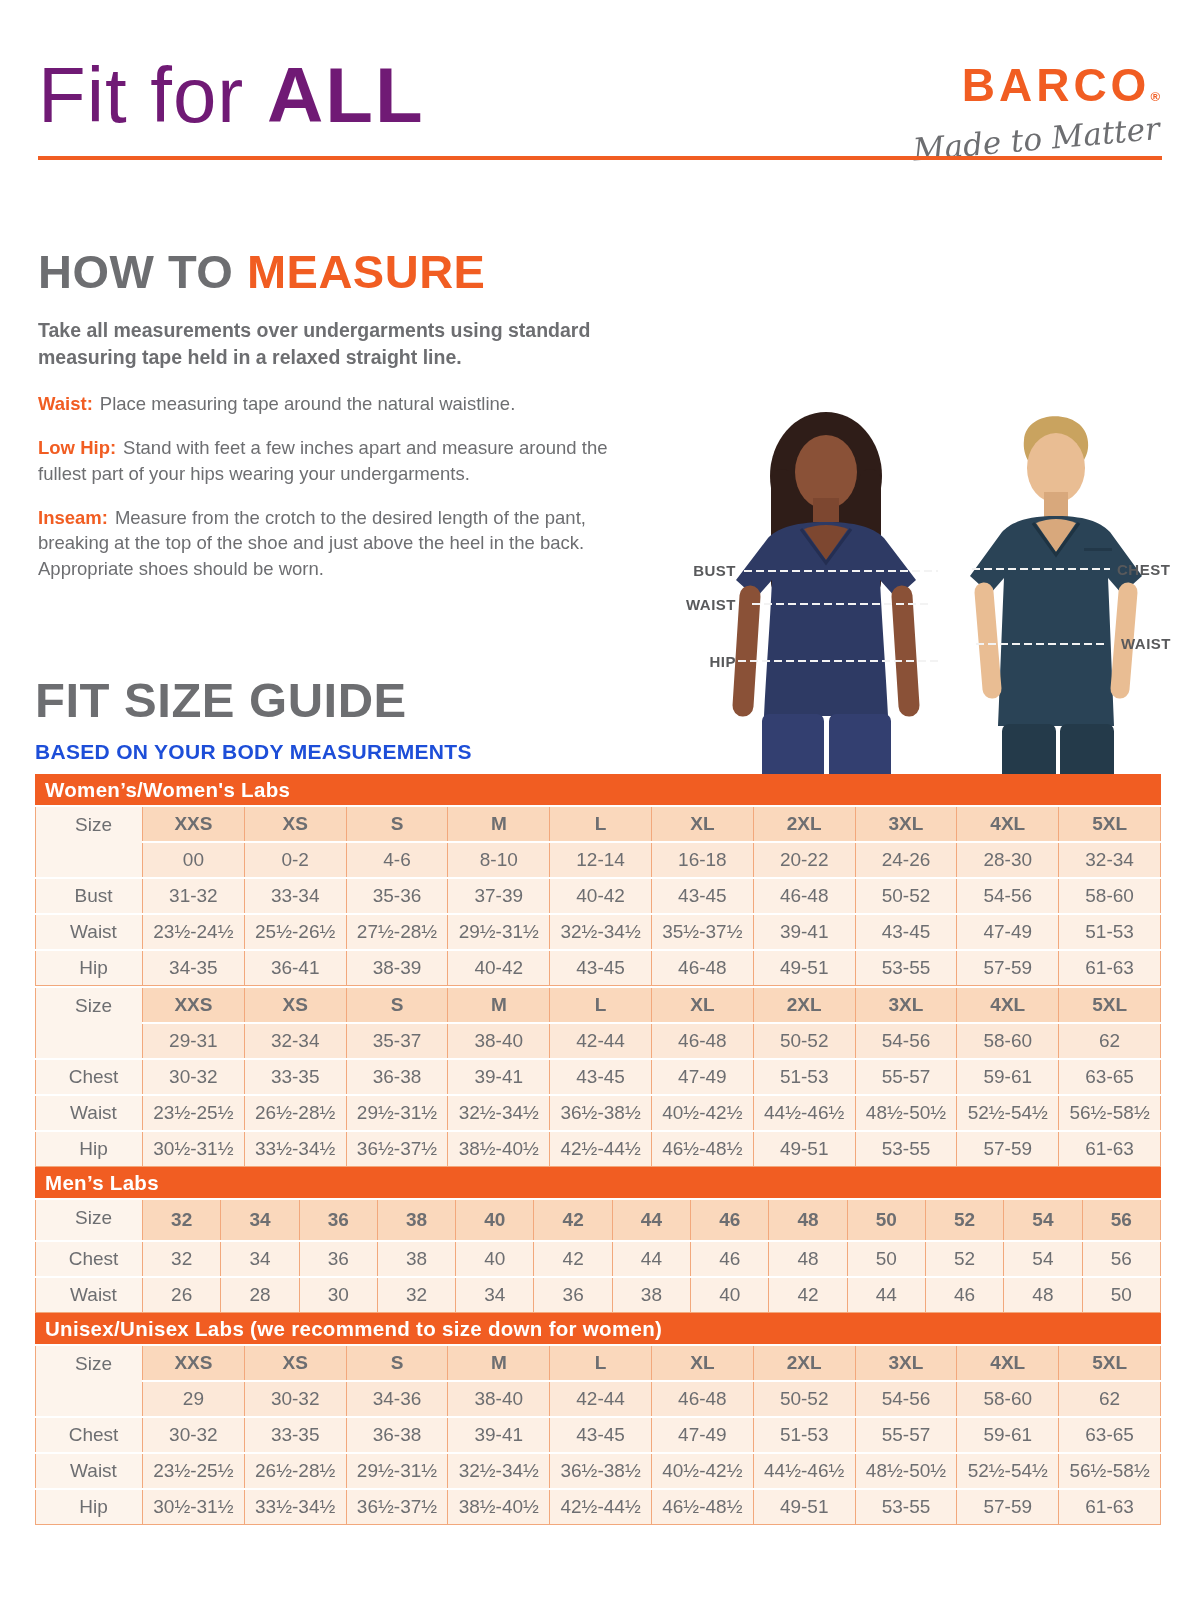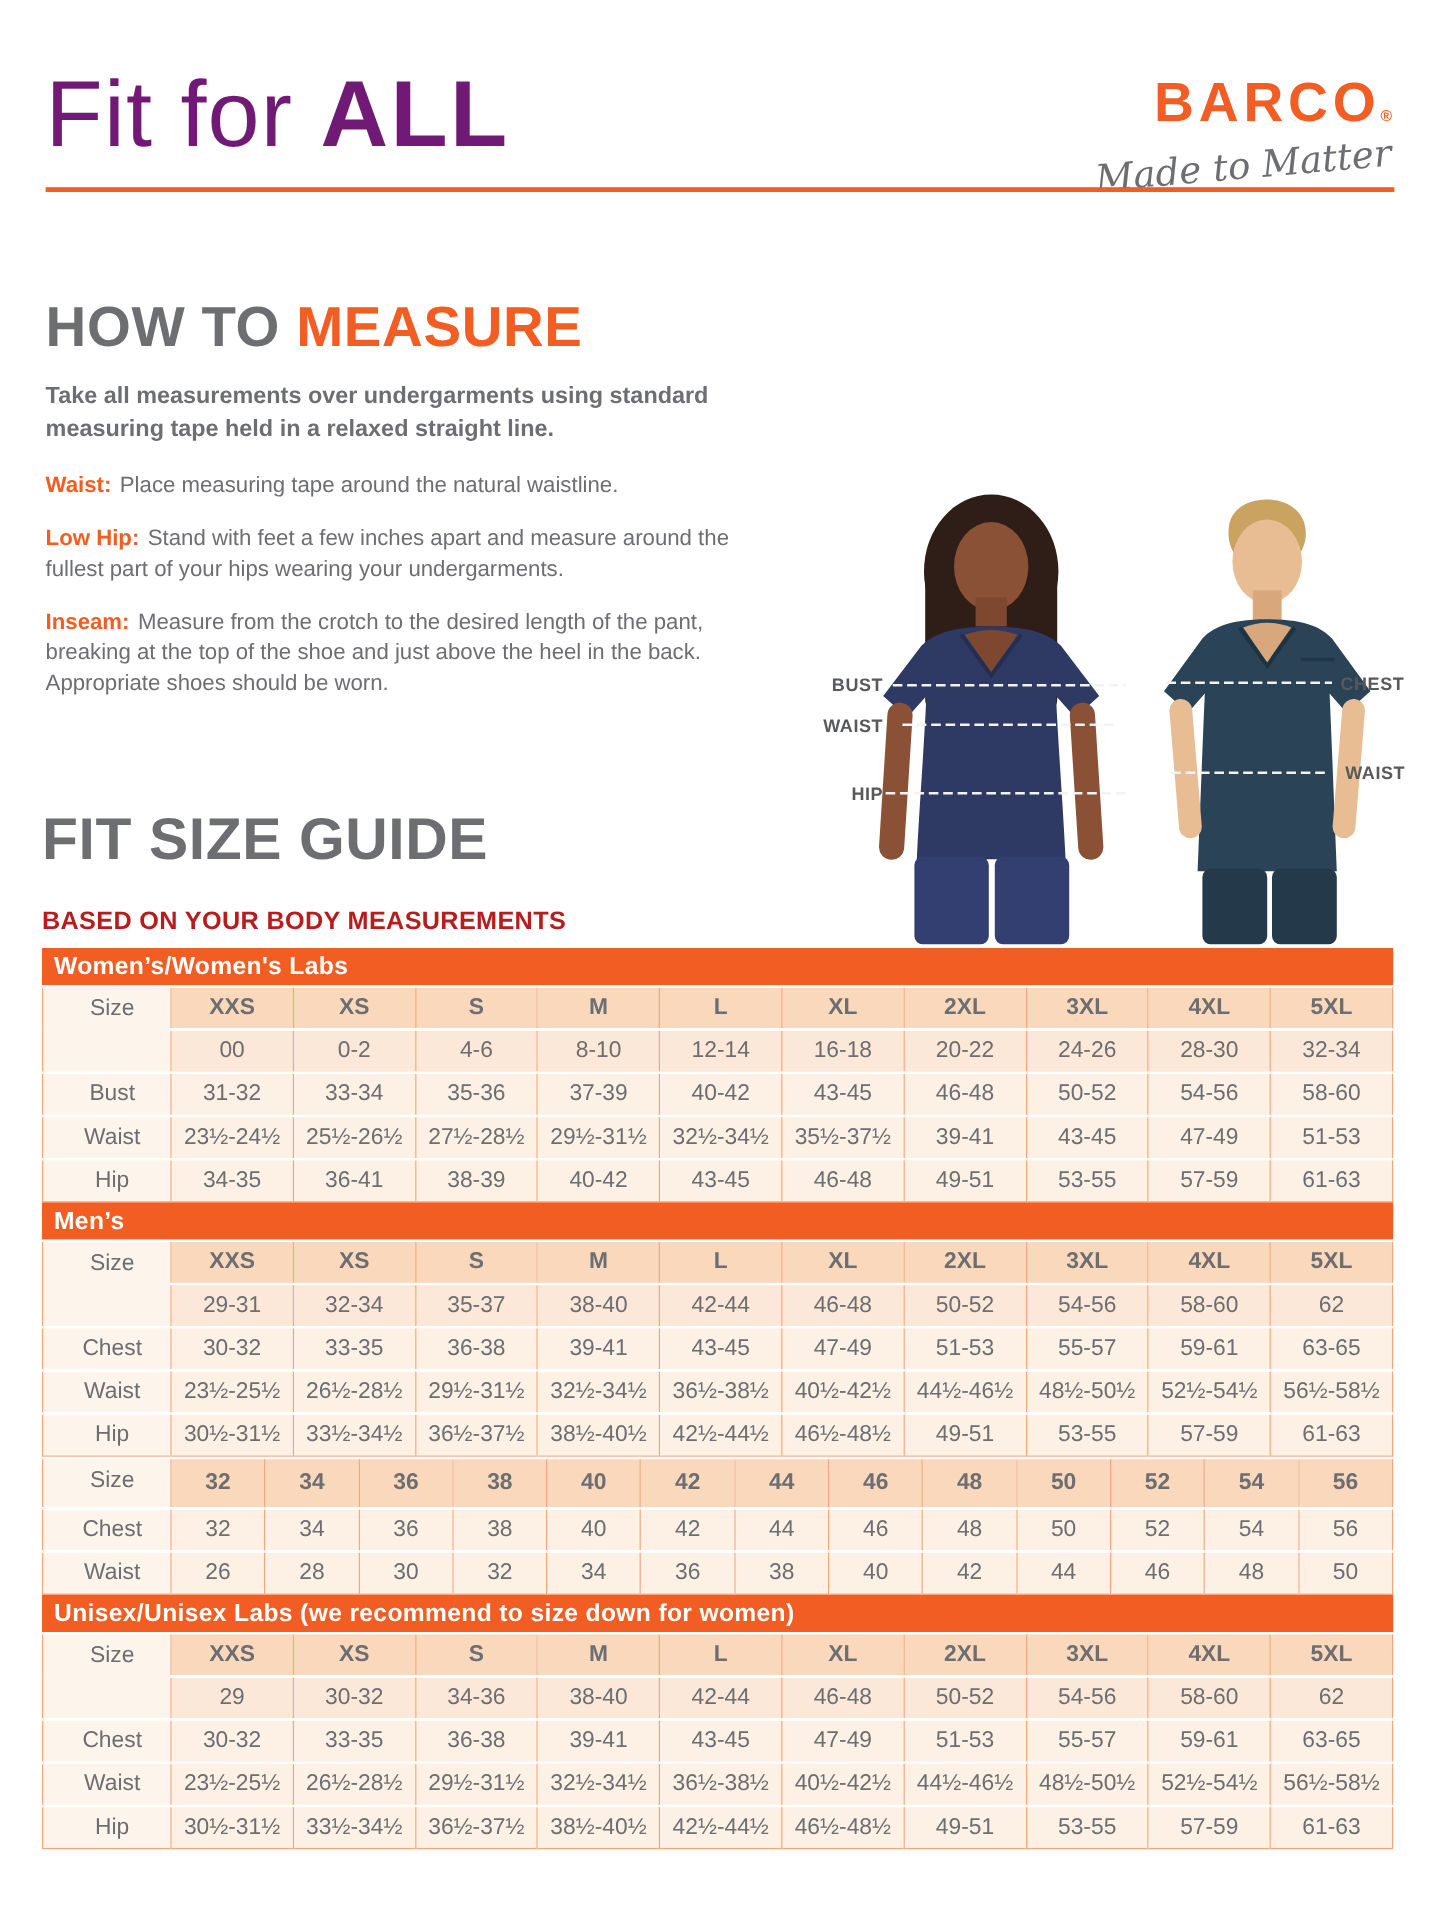--- a/index.html
+++ b/index.html
@@ -25,21 +25,21 @@
   .mi-label{color:#f15d22;font-weight:700;margin-right:7px;}
 
   
   .figures{position:absolute;left:640px;top:384px;width:560px;height:403px;}
   .fig-label{font-weight:700;font-size:15px;fill:#58595b;letter-spacing:.5px;}
   .dash{stroke:#f3f3f3;stroke-width:2.2;stroke-dasharray:8 4;fill:none;}
 
   
   .guide{position:absolute;left:35px;top:676px;width:1126px;}
   .guide h2{margin:0;font-size:49px;line-height:1;color:#6d6e71;letter-spacing:.5px;}
-  .guide h3{margin:32px 0 12px 0;font-size:21px;line-height:1;color:#b91c1c;letter-spacing:.3px;}
+  .guide h3{margin:16px 0 12px 0;font-size:21px;line-height:1;color:#1d4ed8;letter-spacing:.3px;}
   .banner{background:#f15d22;color:#fff;font-weight:700;font-size:20.5px;height:31px;line-height:31px;
           padding-left:10px;letter-spacing:.3px;}
   table.size-table{width:100%;border-collapse:collapse;table-layout:fixed;font-size:19px;color:#6d6e71;
                    border:1px solid #f2a87c;border-top:none;}
   table.size-table td{text-align:center;height:32px;border-left:1px solid #f2a87c;border-top:2px solid #ffffff;
                       overflow:hidden;white-space:nowrap;}
   td.hdr{background:#fad8bc;font-weight:700;height:34px;}
   td.subhdr{background:#fce8d8;}
   td.val{background:#fdf0e5;}
   td.rowlabel{background:#fdf4ec;text-align:left;padding-left:10px;border-left:none;width:95px;}
@@ -182,21 +182,20 @@
               <td class="val">40-42</td>
               <td class="val">43-45</td>
               <td class="val">46-48</td>
               <td class="val">49-51</td>
               <td class="val">53-55</td>
               <td class="val">57-59</td>
               <td class="val">61-63</td>
             </tr>
           </tbody>
         </table>
-        <div class="banner">Men’s</div>
         <table class="size-table">
           <tbody>
             <tr>
               <td class="rowlabel corner" rowspan="2">Size</td>
               <td class="hdr">XXS</td>
               <td class="hdr">XS</td>
               <td class="hdr">S</td>
               <td class="hdr">M</td>
               <td class="hdr">L</td>
               <td class="hdr">XL</td>
@@ -251,20 +250,21 @@
               <td class="val">38½-40½</td>
               <td class="val">42½-44½</td>
               <td class="val">46½-48½</td>
               <td class="val">49-51</td>
               <td class="val">53-55</td>
               <td class="val">57-59</td>
               <td class="val">61-63</td>
             </tr>
           </tbody>
         </table>
+        <div class="banner">Men’s Labs</div>
         <table class="size-table">
           <tbody>
             <tr>
               <td class="rowlabel corner">Size</td>
               <td class="hdr">32</td>
               <td class="hdr">34</td>
               <td class="hdr">36</td>
               <td class="hdr">38</td>
               <td class="hdr">40</td>
               <td class="hdr">42</td>

